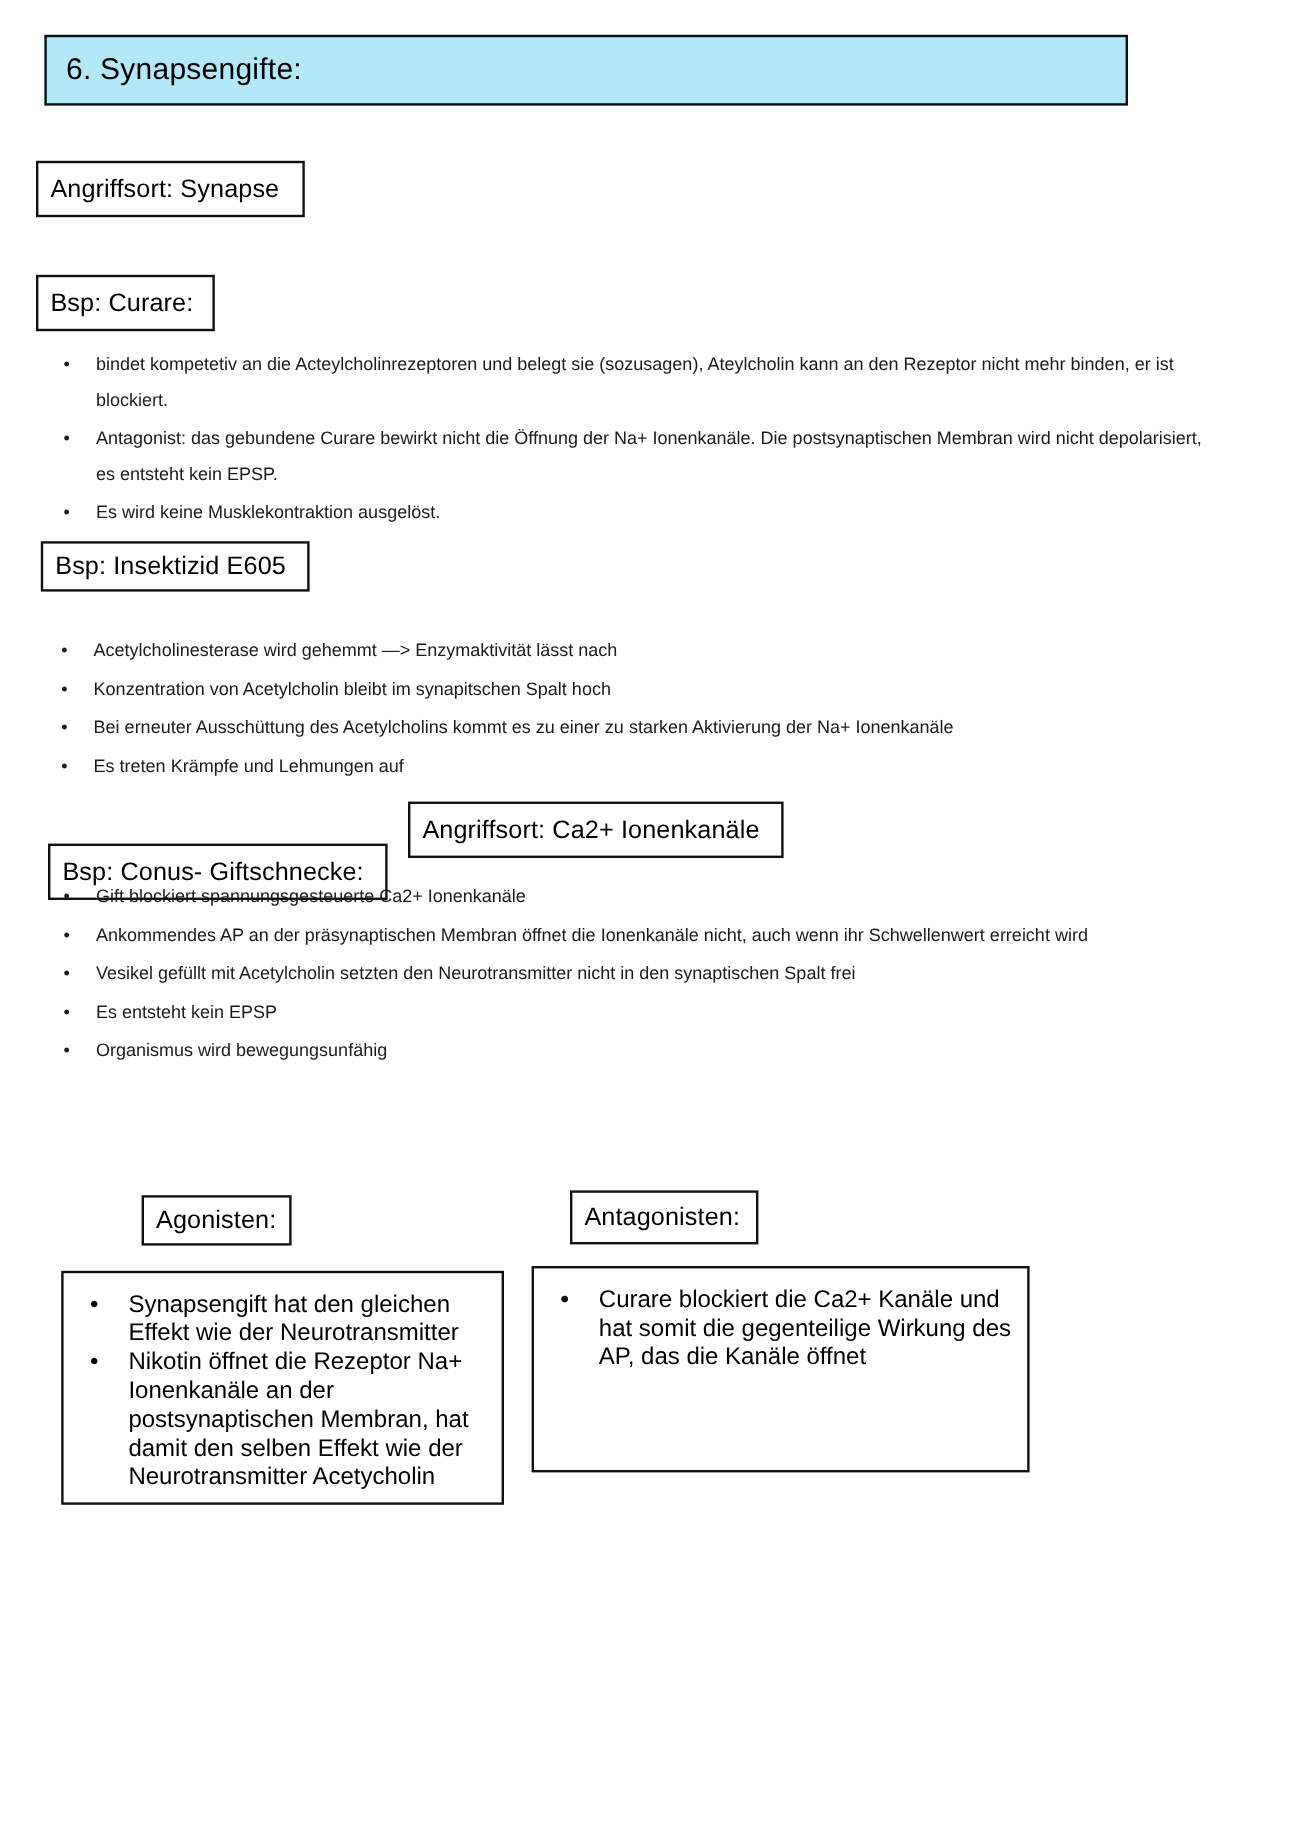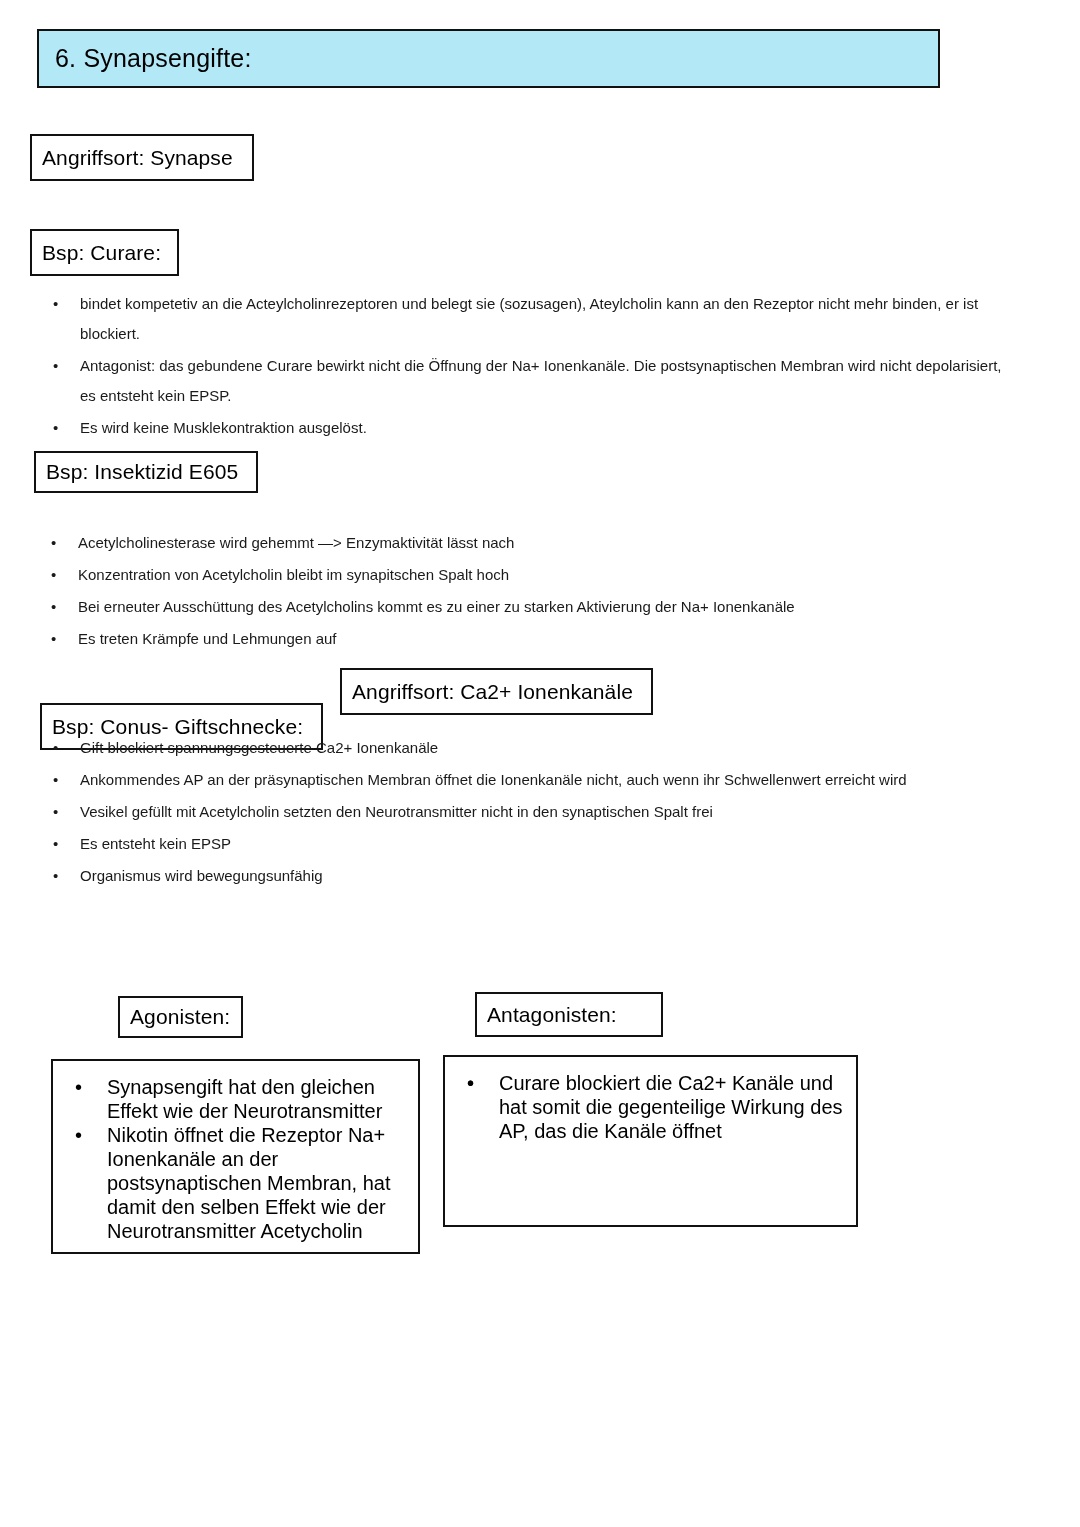--- a/index.html
+++ b/index.html
@@ -135,21 +135,21 @@
     left: 12px;
     top: 0;
     font-size: 20px;
   }
 
   #panel-agonisten { left: 51px;  top: 1059px; width: 369px; height: 195px; }
   #panel-antagonisten { left: 443px; top: 1055px; width: 415px; height: 172px; }
 
   
   #box-agonisten    { left: 118px; top: 996px; width: 125px; height: 42px; }
-  #box-antagonisten { left: 475px; top: 992px; width: 188px; height: 45px; }
+  #box-antagonisten { left: 475px; top: 992px; width: 157px; height: 45px; }
 
   
   #box-angriffsort-synapse { left: 30px;  top: 134px; width: 224px; height: 47px; }
   #box-bsp-curare          { left: 30px;  top: 229px; width: 149px; height: 47px; }
   #box-bsp-e605            { left: 34px;  top: 451px; width: 224px; height: 42px; }
   #box-angriffsort-ache    { left: 280px; top: 452px; width: 551px; height: 50px; }
   #box-bsp-conus           { left: 40px;  top: 666px; width: 283px; height: 47px; margin-top: 37px; }
   #box-angriffsort-ca      { left: 340px; top: 668px; width: 313px; height: 47px; }
 </style>
 </head>

